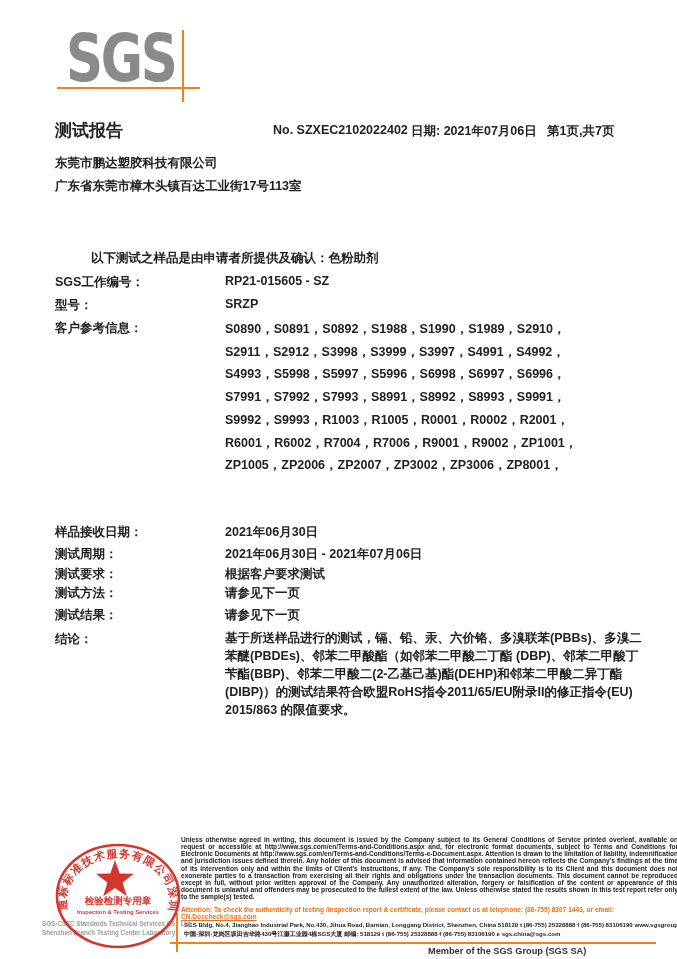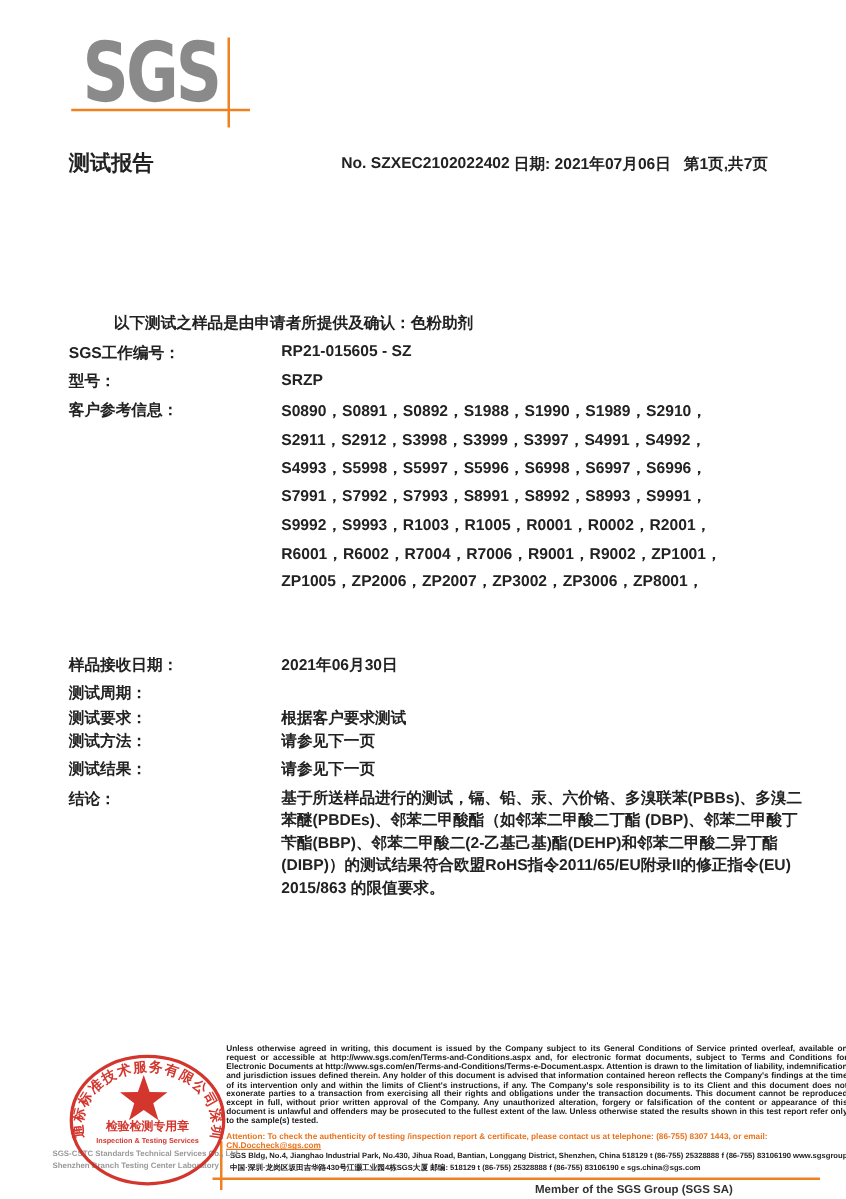--- a/index.html
+++ b/index.html
@@ -75,20 +75,22 @@
 
   <div class="logo">SGS</div>
   <div class="crop-h-top"></div>
   <div class="crop-v-top"></div>
 
   <div class="title">测试报告</div>
   <div class="report-no">No. SZXEC2102022402</div>
   <div class="report-date">日期: 2021年07月06日</div>
   <div class="page-no">第1页,共7页</div>
 
+  <div class="applicant-name">东莞市鹏达塑胶科技有限公司</div>
+  <div class="applicant-address">广东省东莞市樟木头镇百达工业街17号113室</div>
 
   <div class="statement">以下测试之样品是由申请者所提供及确认：色粉助剂</div>
 
   <div class="lbl" style="top:274px">SGS工作编号：</div>
   <div class="val" style="top:274px">RP21-015605 - SZ</div>
 
   <div class="lbl" style="top:297px">型号：</div>
   <div class="val" style="top:297px">SRZP</div>
 
   <div class="lbl" style="top:320px">客户参考信息：</div>
@@ -99,20 +101,21 @@
     <span>S7991，S7992，S7993，S8991，S8992，S8993，S9991，</span>
     <span>S9992，S9993，R1003，R1005，R0001，R0002，R2001，</span>
     <span>R6001，R6002，R7004，R7006，R9001，R9002，ZP1001，</span>
     <span>ZP1005，ZP2006，ZP2007，ZP3002，ZP3006，ZP8001，</span>
   </div>
 
   <div class="lbl" style="top:524px">样品接收日期：</div>
   <div class="val" style="top:524px">2021年06月30日</div>
 
   <div class="lbl" style="top:546px">测试周期：</div>
+  <div class="val" style="top:546px">2021年06月30日 - 2021年07月06日</div>
 
   <div class="lbl" style="top:566px">测试要求：</div>
   <div class="val" style="top:566px">根据客户要求测试</div>
 
   <div class="lbl" style="top:585px">测试方法：</div>
   <div class="val" style="top:585px">请参见下一页</div>
 
   <div class="lbl" style="top:607px">测试结果：</div>
   <div class="val" style="top:607px">请参见下一页</div>
 

